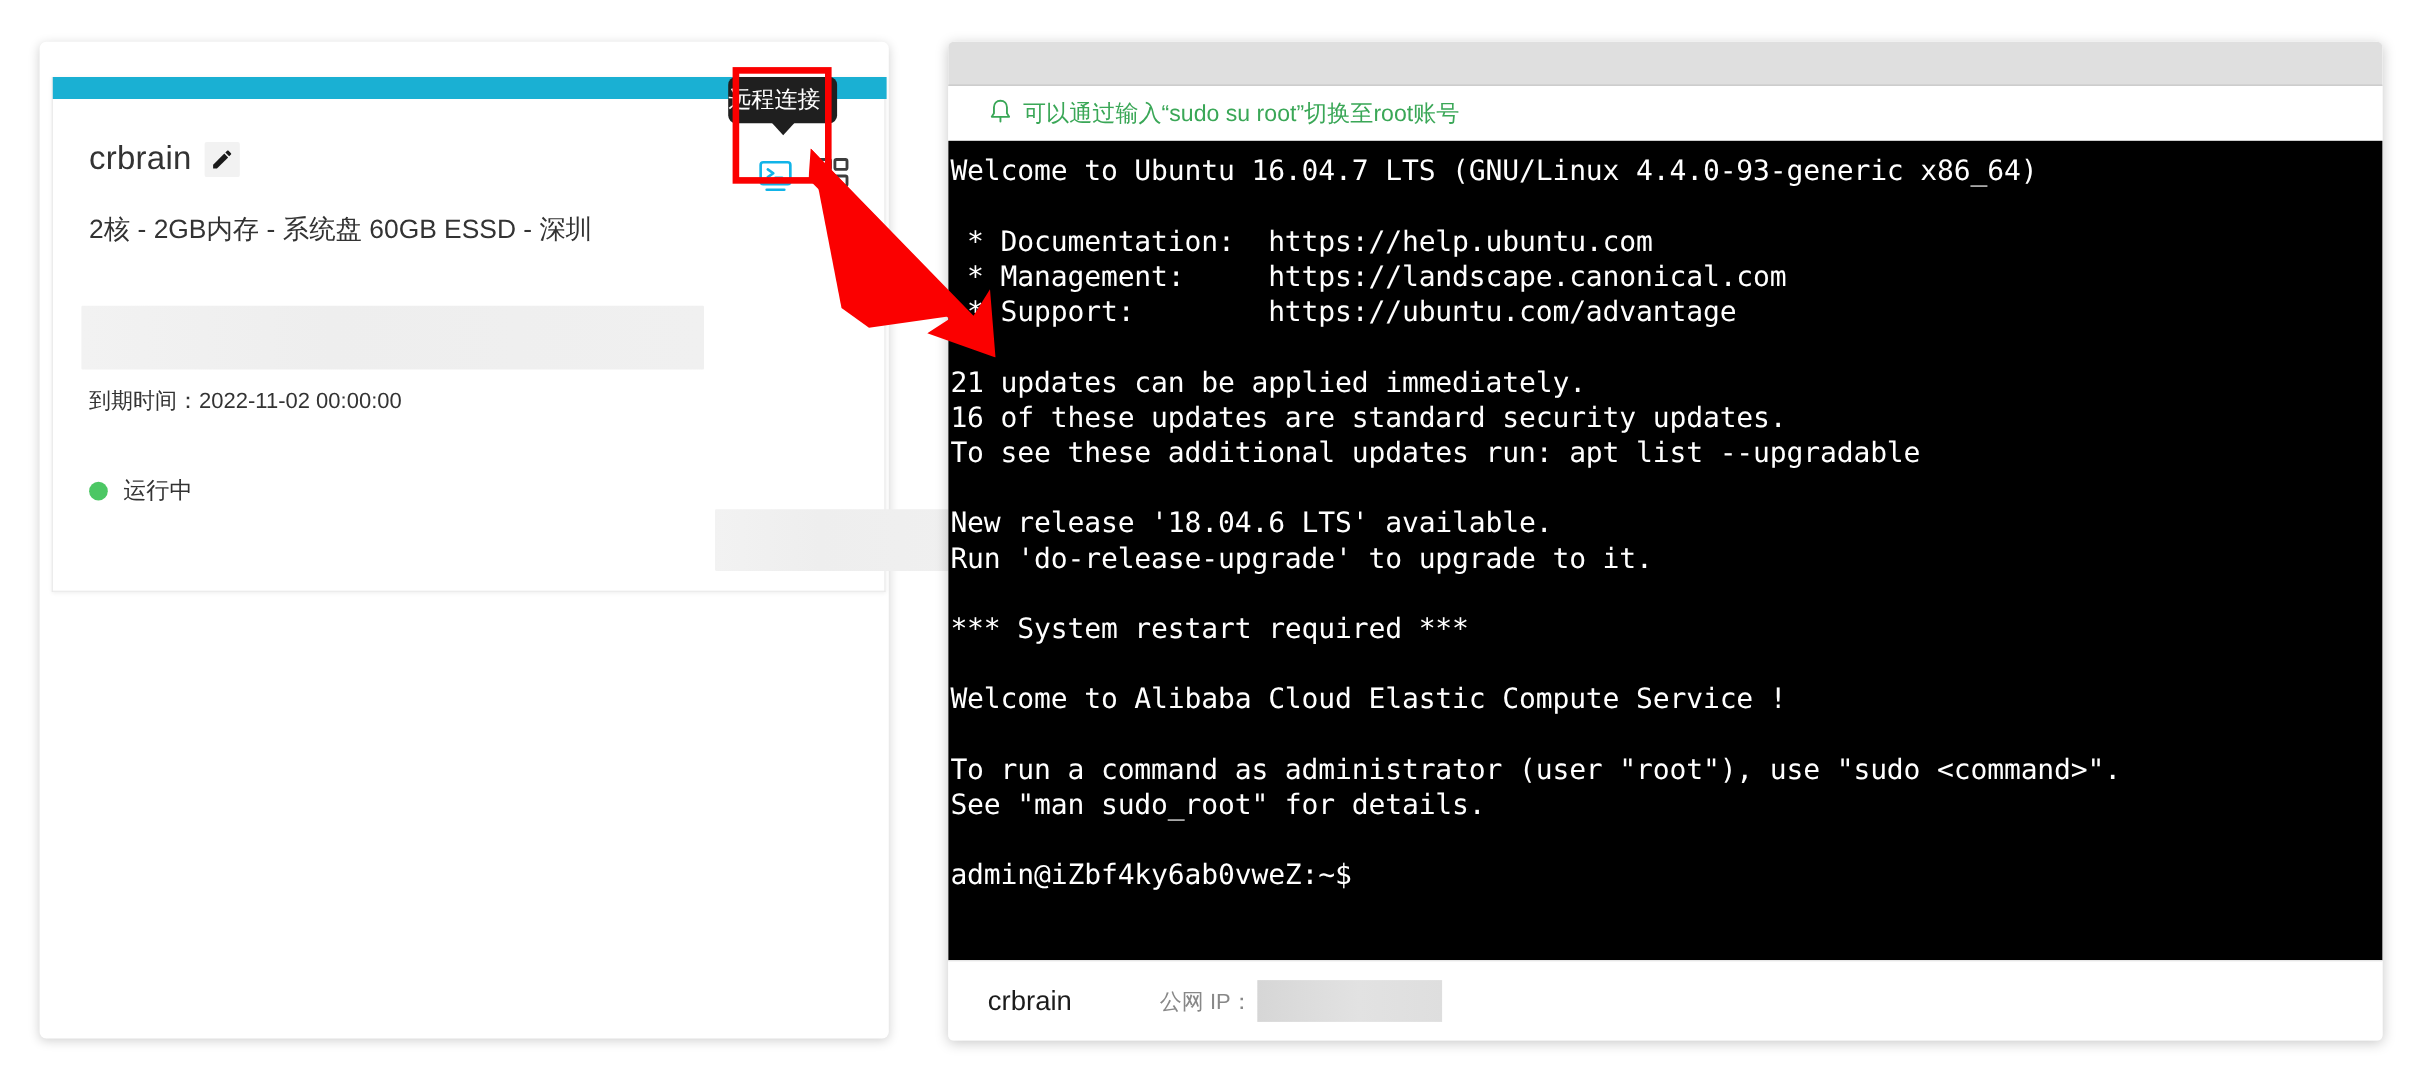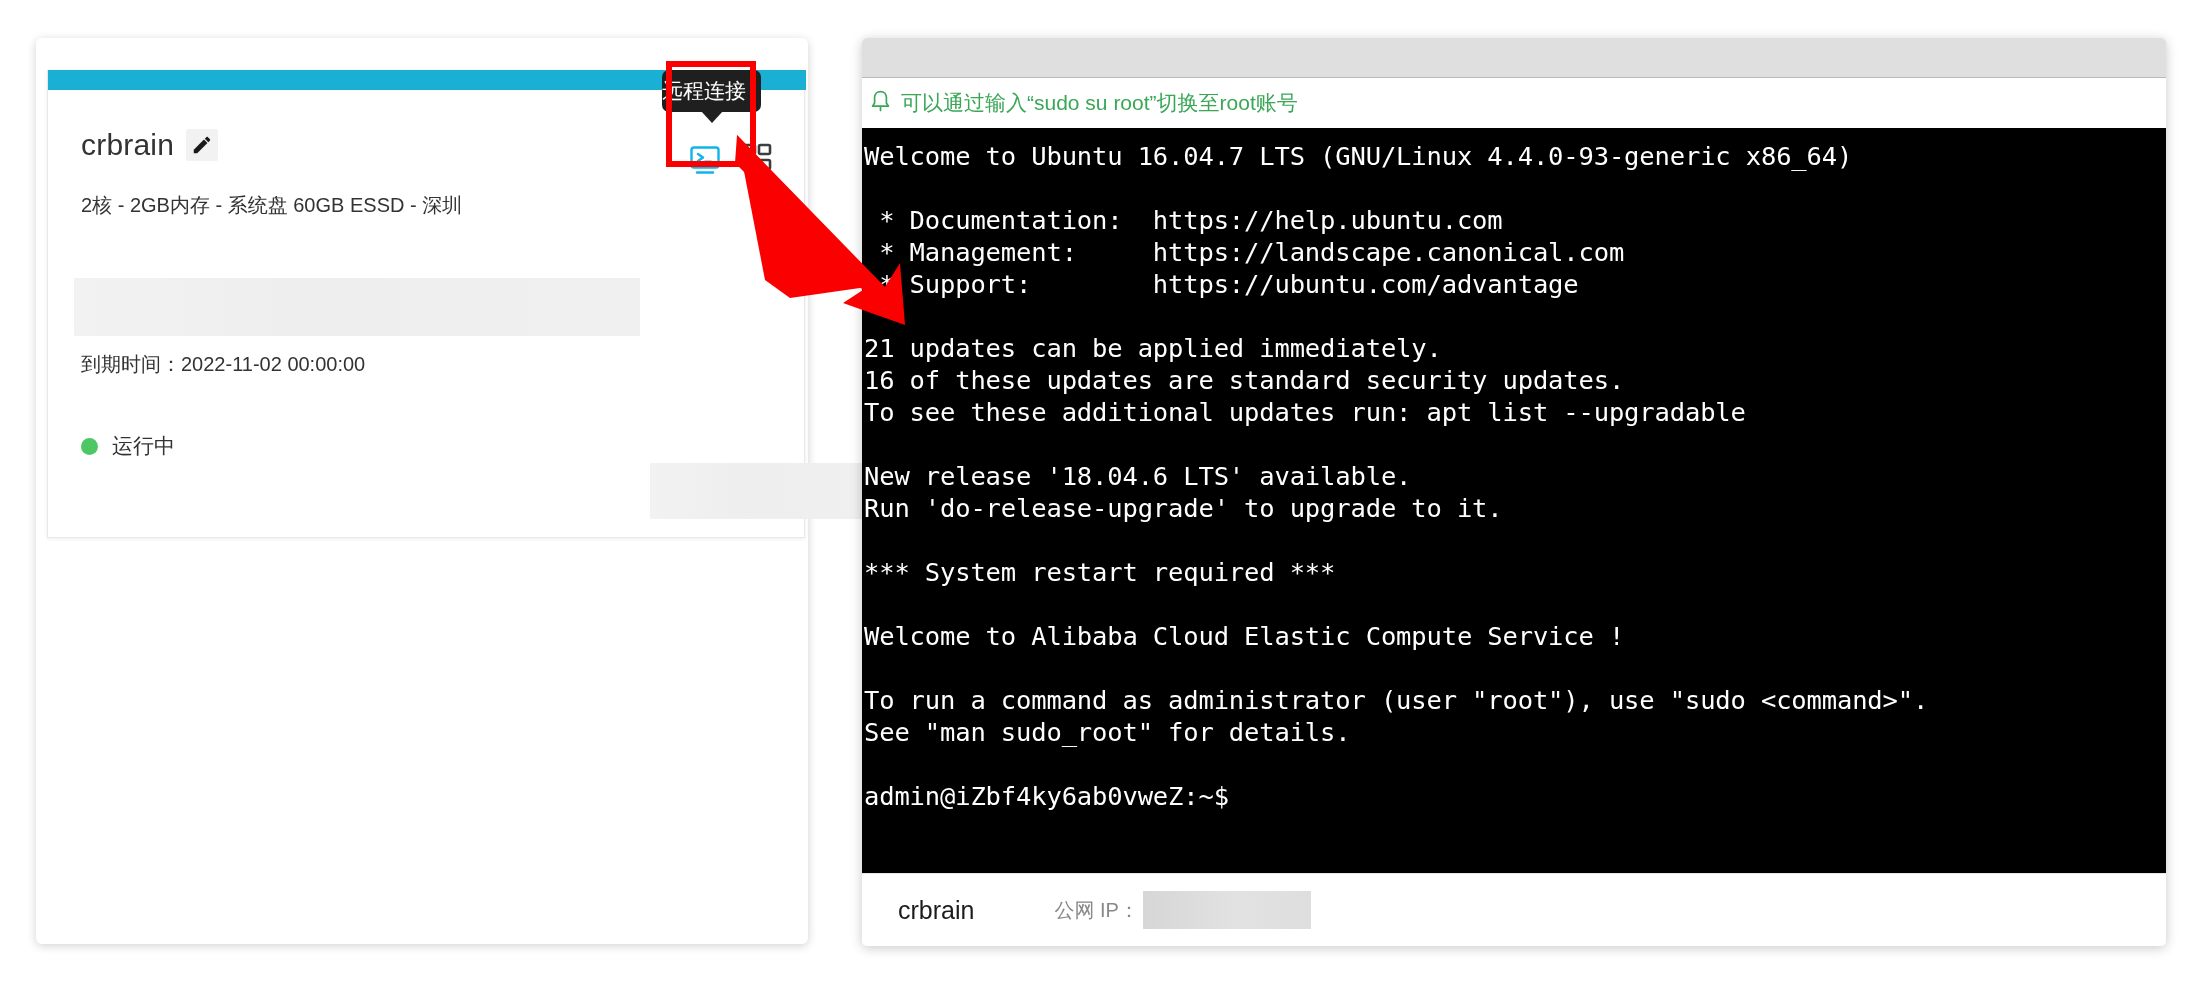--- a/index.html
+++ b/index.html
@@ -66,21 +66,21 @@
     right: 28px; top: 73px;
     display: flex;
     align-items: center;
     gap: 20px;
   }
   .icon-btn { width: 34px; height: 34px; display: block; }
 
   .spec-line {
     position: absolute;
     left: 33px; top: 122px;
-    font-size: 20px;
+    font-size: 24px;
     color: #333333;
     white-space: nowrap;
   }
   .redact {
     position: absolute;
     background: linear-gradient(90deg,#f2f2f2 0%, #eeeeee 40%, #f0f0f0 100%);
     border-radius: 1px;
   }
   .redact-1 { left: 26px; top: 208px; width: 566px; height: 58px; }
   .redact-2 { left: 602px; top: 393px; width: 240px; height: 56px; }
@@ -164,21 +164,21 @@
     border-bottom: 1px solid #b9b9b9;
     box-sizing: border-box;
   }
   .term-notice {
     position: absolute;
     left: 0; top: 40px;
     width: 100%; height: 50px;
     background: #ffffff;
     display: flex; align-items: center;
     box-sizing: border-box;
-    padding-left: 8px;
+    padding-left: 37px;
     gap: 10px;
   }
   .bell-icon { display: block; }
   .notice-text {
     font-size: 21px;
     color: #3aa757;
     white-space: nowrap;
   }
   .term-body {
     position: absolute;

